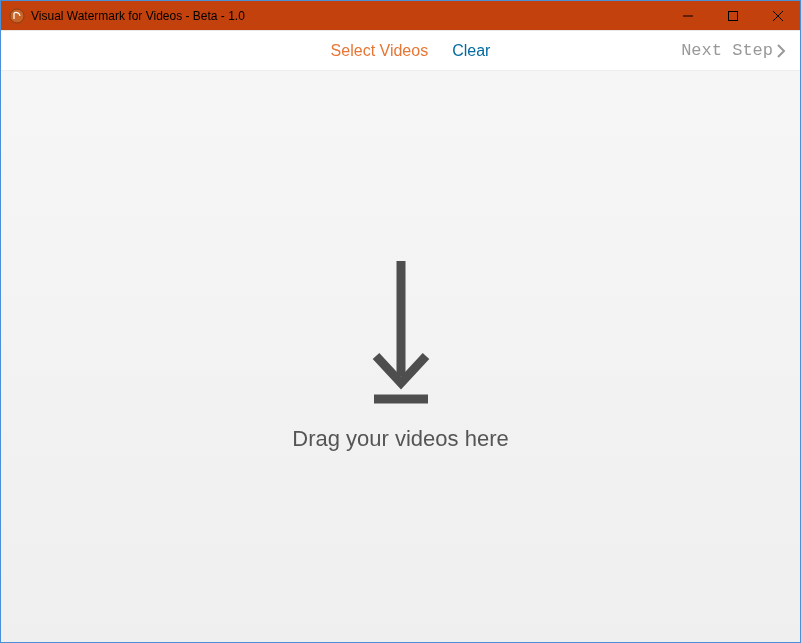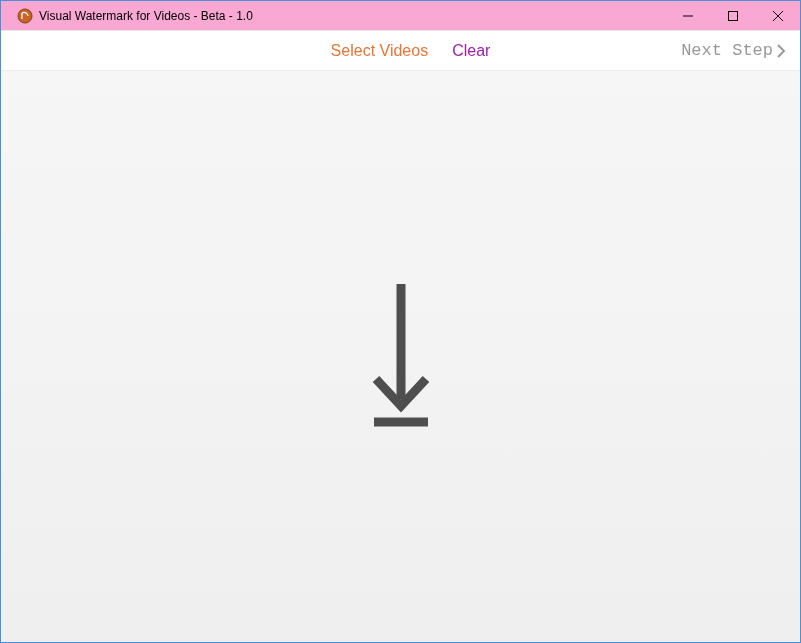--- a/index.html
+++ b/index.html
@@ -10,25 +10,25 @@
     body {
       font-family: "Segoe UI", Arial, sans-serif;
       background: #ffffff;
       width: 801px;
       height: 643px;
       overflow: hidden;
       border: 1px solid #4a90d9;
     }
     .titlebar {
       height: 30px;
-      background: #f9a8d4;
+      background: #c2410c;
       display: flex;
       align-items: center;
       justify-content: space-between;
-      padding-left: 16px;
+      padding-left: 8px;
       border-bottom: 1px solid #e8e8e8;
     }
     .titlebar-left {
       display: flex;
       align-items: center;
       gap: 6px;
     }
     .app-icon {
       width: 16px;
       height: 16px;
@@ -71,21 +71,21 @@
       font-size: 16px;
       cursor: pointer;
       background: none;
       border: none;
       font-family: inherit;
     }
     .toolbar-btn.primary {
       color: #e77534;
     }
     .toolbar-btn.secondary {
-      color: #a21caf;
+      color: #0369a1;
     }
     .toolbar-right {
       position: absolute;
       right: 14px;
       display: flex;
       align-items: center;
       gap: 4px;
       cursor: pointer;
       font-family: Liberation Mono, monospace;
     }
@@ -159,13 +159,14 @@
 </div>
 
 <div class="drop-area">
   <div class="arrow-icon">
     <svg width="70" height="145" viewBox="0 0 70 145">
       <line x1="35" y1="0" x2="35" y2="115" stroke="#4e4e4e" stroke-width="9"></line>
       <path d="M10 95 L35 122 L60 95" fill="none" stroke="#4e4e4e" stroke-width="9" stroke-linecap="butt"></path>
       <line x1="8" y1="138" x2="62" y2="138" stroke="#4e4e4e" stroke-width="9"></line>
     </svg>
   </div>
+  <div class="drop-text">Drag your videos here</div>
 </div>
 
 </body></html>

